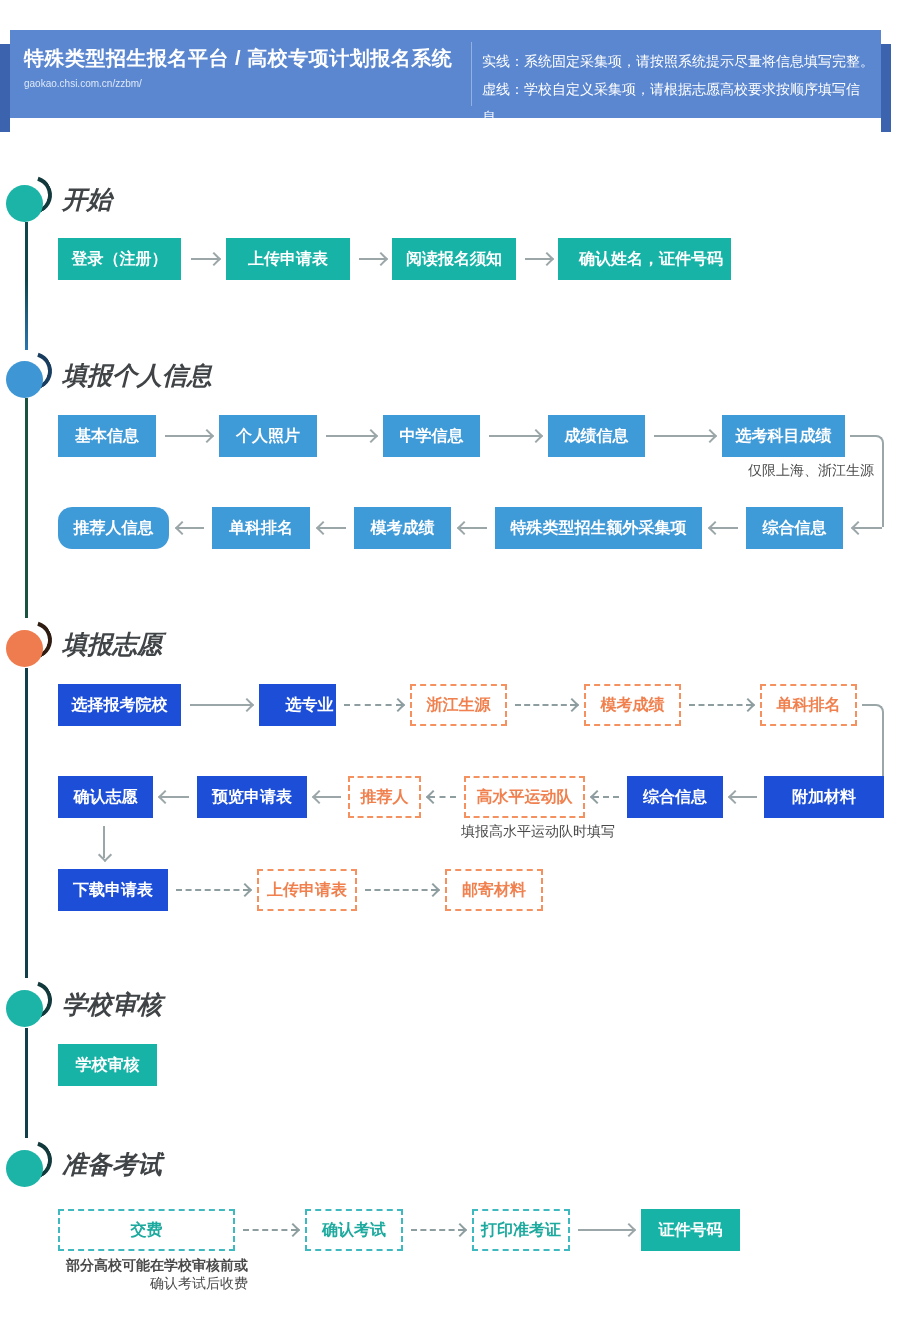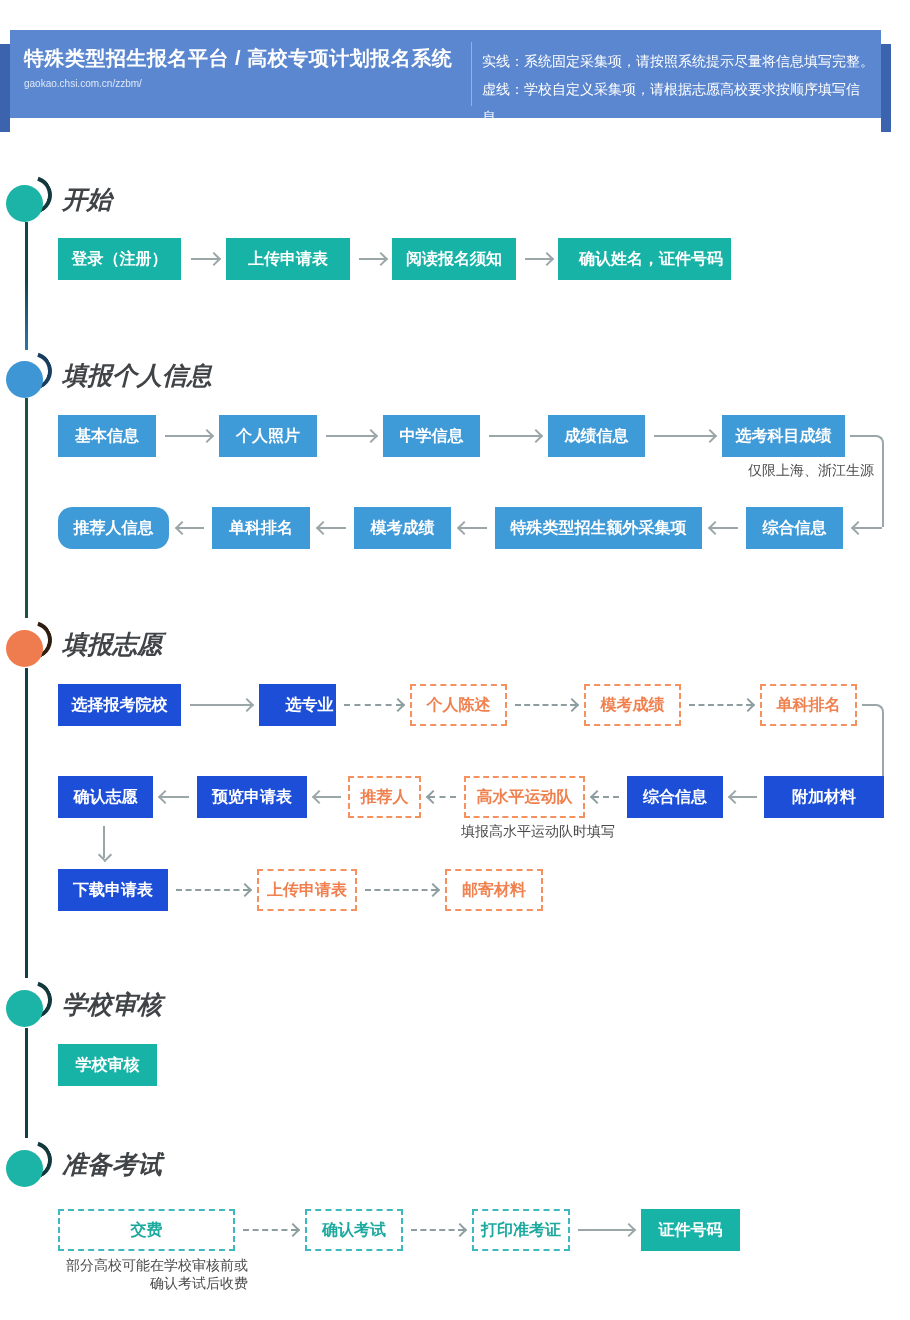--- a/index.html
+++ b/index.html
@@ -125,21 +125,21 @@
   <div class="node norange" style="left:6px;top:621px;">
     <span class="ring"></span>
     <span class="fill"></span>
   </div>
   <div class="sec-title" style="top:621px;">填报志愿</div>
 
   <div class="bx so" style="left:58px;top:684px;width:123px;">选择报考院校</div>
   <div class="ar r" style="left:190px;top:704px;width:61px;"></div>
   <div class="bx so" style="left:259px;top:684px;width:77px;padding-left:24px;">选专业</div>
   <div class="ar dsh r" style="left:344px;top:704px;width:58px;"></div>
-  <div class="bx do" style="left:410px;top:684px;width:97px;">个人陈述</div>
+  <div class="bx do" style="left:410px;top:684px;width:97px;">浙江生源</div>
   <div class="ar dsh r" style="left:515px;top:704px;width:61px;"></div>
   <div class="bx do" style="left:584px;top:684px;width:97px;">模考成绩</div>
   <div class="ar dsh r" style="left:689px;top:704px;width:63px;"></div>
   <div class="bx do" style="left:760px;top:684px;width:97px;">单科排名</div>
 
   <div class="elbow" style="left:862px;top:704px;width:20px;height:91px;"></div>
   <div class="ar l" style="left:864px;top:796px;width:18px;"></div>
 
   <div class="bx so" style="left:58px;top:776px;width:95px;">确认志愿</div>
   <div class="ar l" style="left:161px;top:796px;width:28px;"></div>
@@ -170,21 +170,21 @@
 
   <div class="bx st" style="left:58px;top:1044px;width:99px;">学校审核</div>
 
   <div class="node nteal" style="left:6px;top:1141px;">
     <span class="ring"></span>
     <span class="fill"></span>
   </div>
   <div class="sec-title" style="top:1141px;">准备考试</div>
 
   <div class="bx dt" style="left:58px;top:1209px;width:177px;">交费</div>
-  <div class="note" style="left:46px;top:1256px;width:202px;">部分高校可能在学校审核前或</div>
+  <div class="note" style="left:46px;top:1256px;width:202px;font-weight:bold;">部分高校可能在学校审核前或</div>
   <div class="note" style="left:46px;top:1274px;width:202px;">确认考试后收费</div>
   <div class="ar dsh r" style="left:243px;top:1229px;width:54px;"></div>
   <div class="bx dt" style="left:305px;top:1209px;width:98px;">确认考试</div>
   <div class="ar dsh r" style="left:411px;top:1229px;width:53px;"></div>
   <div class="bx dt" style="left:472px;top:1209px;width:98px;">打印准考证</div>
   <div class="ar r" style="left:578px;top:1229px;width:55px;"></div>
   <div class="bx st" style="left:641px;top:1209px;width:99px;">证件号码</div>
 
 </div>
 

